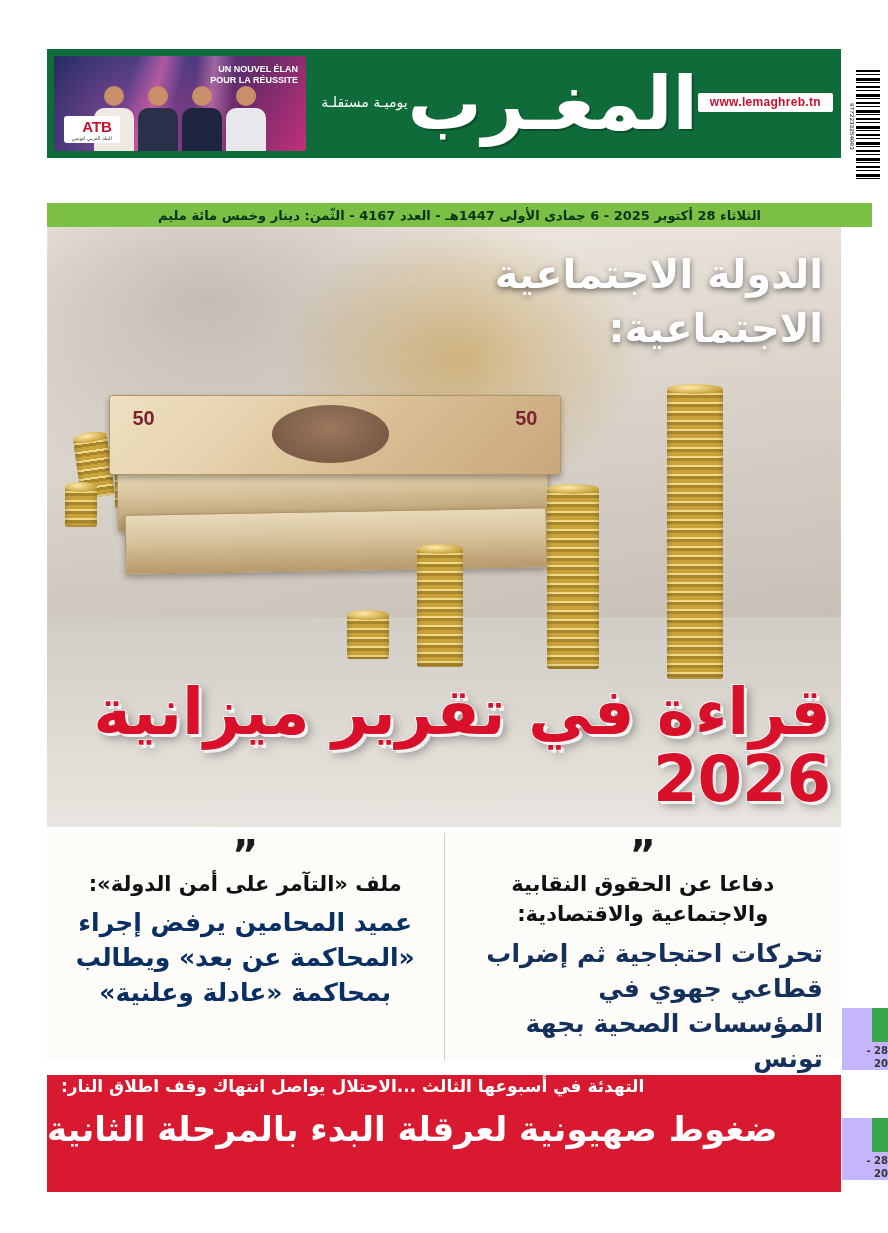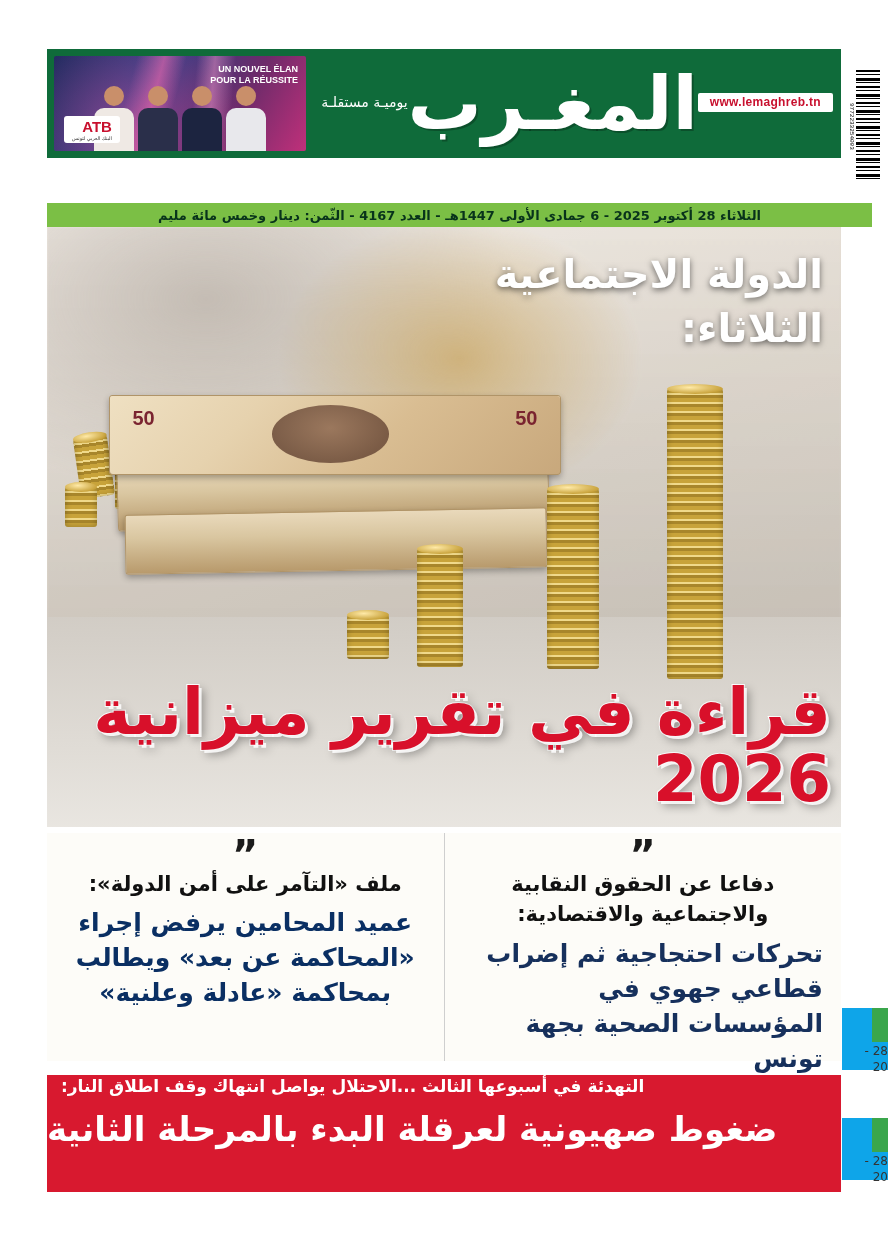--- a/index.html
+++ b/index.html
@@ -366,25 +366,26 @@
     font-weight: bold;
     margin-top: 12px;
     letter-spacing: -.5px;
   }
 
   
   .stub {
     position: absolute;
     right: 0;
     width: 46px;
-    background: #0ea5e9;
+    background: #c4b5fd;
     text-align: right;
-    font-size: 12px;
+    font-size: 10px;
     color: #333;
     line-height: 1.3;
+    font-weight: bold;
   }
   .stub .bar {
     width: 16px;
     height: 34px;
     background: #3aa64c;
     margin-left: auto;
     margin-bottom: 2px;
   }
   .stub1 { top: 1008px; height: 62px; }
   .stub2 { top: 1118px; height: 62px; }
@@ -459,21 +460,21 @@
       </div>
     </div>
 
     <div class="stack" style="left:300px; bottom:168px; width:42px; height:44px;"></div>
     <div class="stack" style="left:370px; bottom:160px; width:46px; height:118px;"></div>
     <div class="stack" style="left:500px; bottom:158px; width:52px; height:180px;"></div>
     <div class="stack" style="left:620px; bottom:148px; width:56px; height:290px;"></div>
 
     <div class="hero-kicker">
       <div>الدولة الاجتماعية</div>
-      <div>الثلاثاء:</div>
+      <div>الاجتماعية:</div>
     </div>
 
     <div class="hero-title">قراءة في تقرير ميزانية 2026</div>
   </div>
 
   <div class="teasers">
 
     <div class="teaser left-col">
       <div class="quote-mark">”</div>
       <div class="teaser-kicker">دفاعا عن الحقوق النقابية والاجتماعية والاقتصادية:</div>

